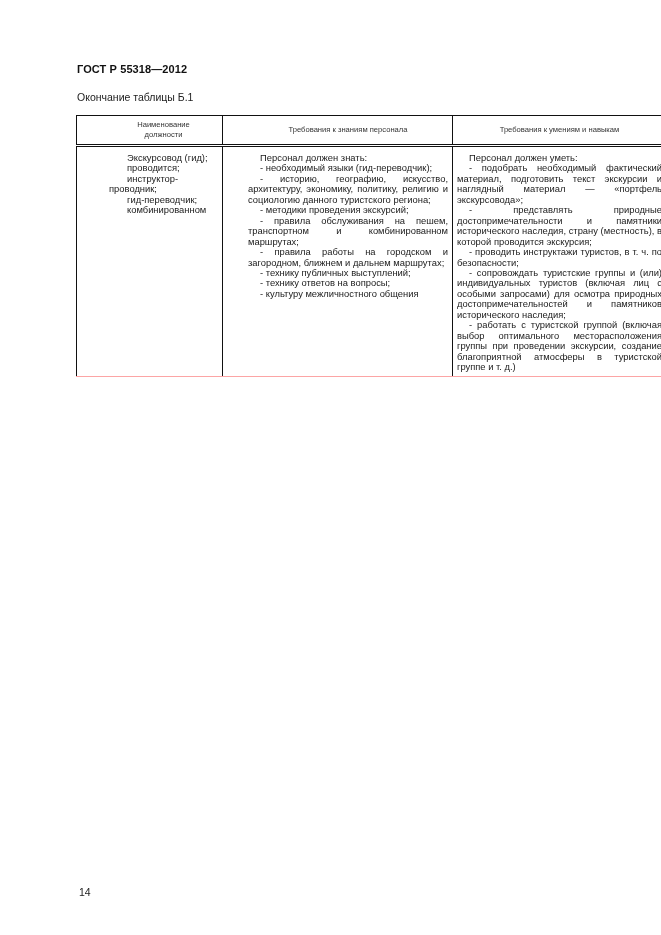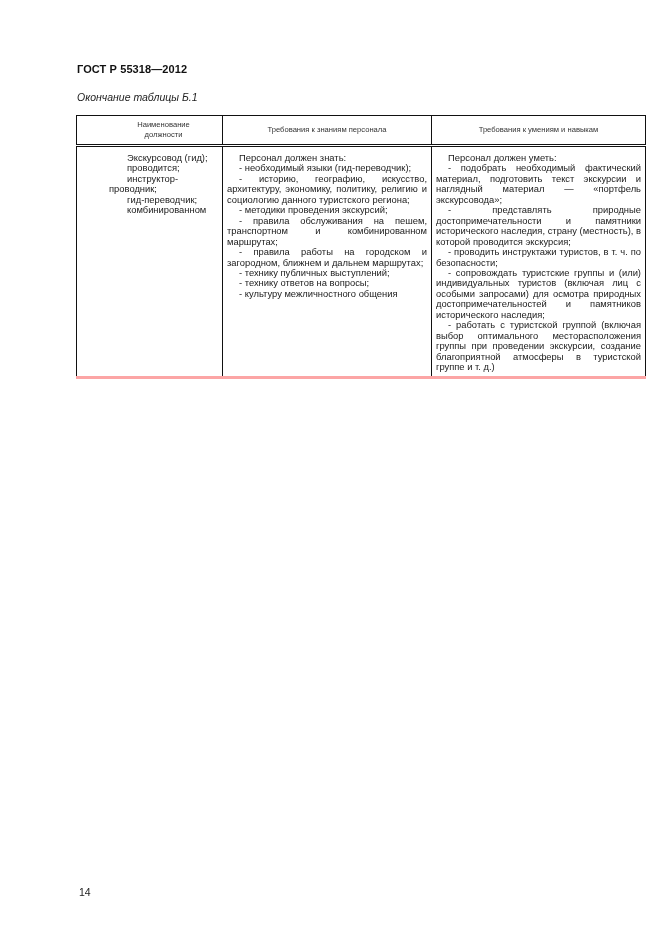--- a/index.html
+++ b/index.html
@@ -22,21 +22,20 @@
       font-size: 11px;
       font-weight: bold;
       letter-spacing: 0.1px;
       color: #111;
     }
     .table-caption {
       position: absolute;
       left: 77px;
       top: 91px;
       font-size: 10.5px;
-      font-style: italic;
       color: #222;
     }
     .table-wrap {
       position: absolute;
       left: 76px;
       top: 115px;
       width: 538px;
     }
     table {
       border-collapse: collapse;
@@ -54,29 +53,29 @@
       height: 28px;
       font-weight: normal;
       font-size: 7.6px;
       color: #333;
       text-align: center;
       vertical-align: middle;
       line-height: 10px;
       border-bottom: 3px double #111;
     }
     tbody td {
-      border-bottom: 3px solid #fca5a5;
+      border-bottom: 1px solid #fca5a5;
       font-size: 9.4px;
       line-height: 10.45px;
       color: #1a1a1a;
       padding-top: 6px;
       padding-bottom: 3px;
     }
     .col1 { width: 117px; padding-left: 28px; }
-    .col2 { width: 208px; }
+    .col2 { width: 208px; padding-left: 21px; }
     .col3 { width: 213px; margin-left: 20px; }
     .cell-inner {
       padding: 0 4px 0 4px;
       text-align: justify;
     }
     .line {
       display: block;
     }
     .pos-item {
       display: block;

